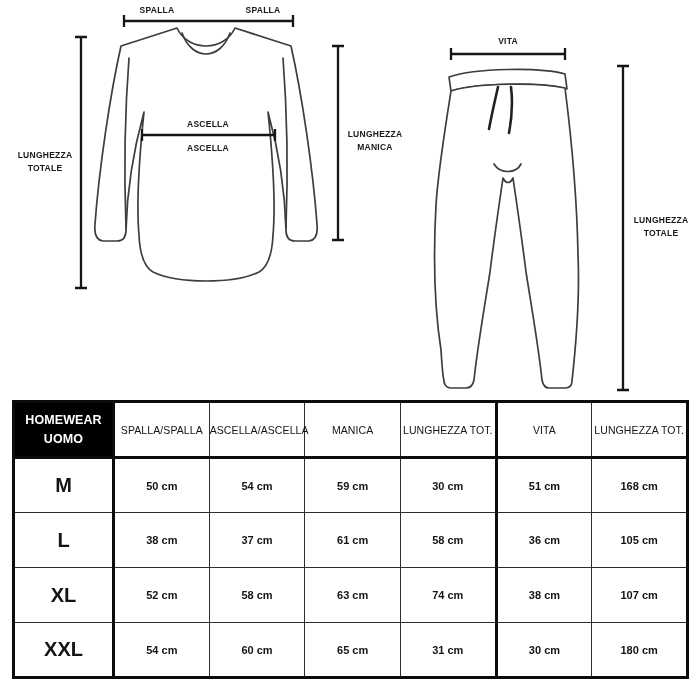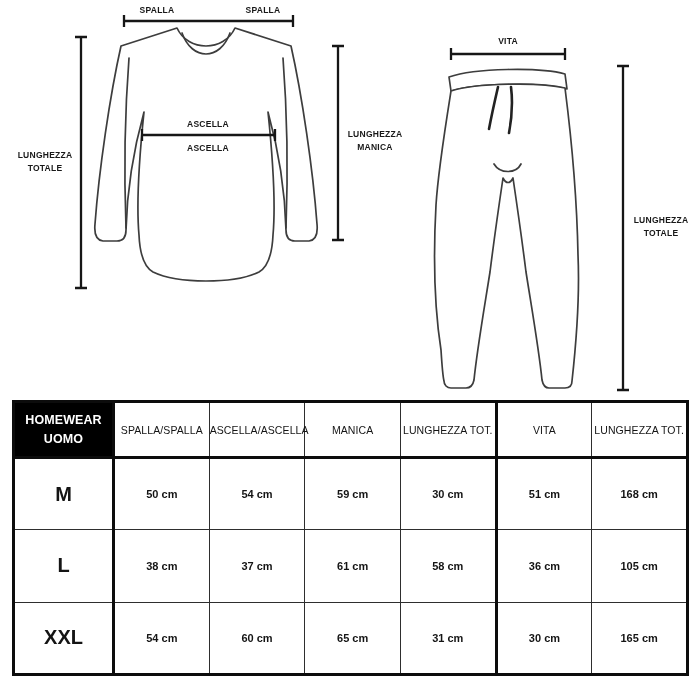--- a/index.html
+++ b/index.html
@@ -146,24 +146,33 @@
       <tr>
         <th>L</th>
         <td>38 cm</td>
         <td>37 cm</td>
         <td>61 cm</td>
         <td class="sep-right">58 cm</td>
         <td>36 cm</td>
         <td>105 cm</td>
       </tr>
       <tr>
+        <th>XL</th>
+        <td>52 cm</td>
+        <td>58 cm</td>
+        <td>63 cm</td>
+        <td class="sep-right">74 cm</td>
+        <td>38 cm</td>
+        <td>107 cm</td>
+      </tr>
+      <tr>
         <th>XXL</th>
         <td>54 cm</td>
         <td>60 cm</td>
         <td>65 cm</td>
         <td class="sep-right">31 cm</td>
         <td>30 cm</td>
-        <td>165 cm</td>
+        <td>180 cm</td>
       </tr>
     </tbody>
   </table>
 
 </div>
 
 </body></html>

